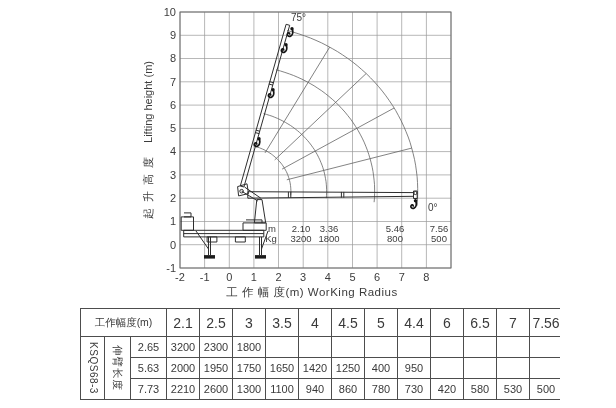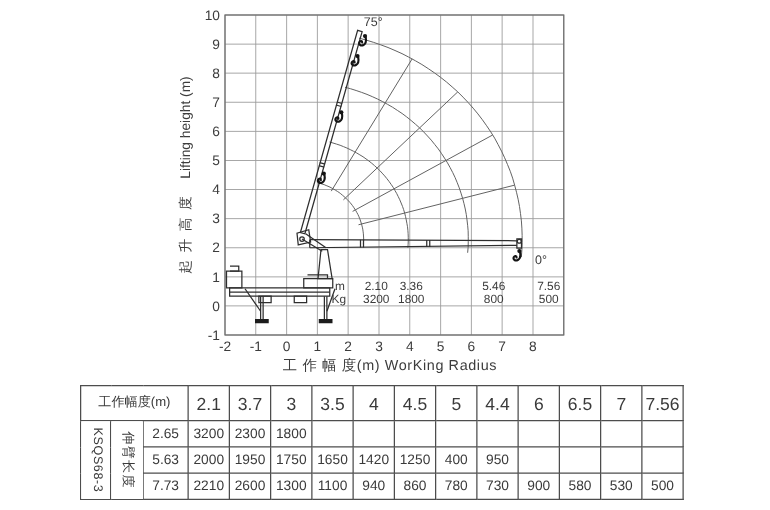--- a/index.html
+++ b/index.html
@@ -1,19 +1,19 @@
 <!DOCTYPE html>
 <html><head>
 <meta charset="utf-8">
 <style>
   html,body{margin:0;padding:0;background:#fff;}
   .page{position:relative;width:560px;height:408px;background:#ffffff;overflow:hidden;
         font-family:"Liberation Sans","DejaVu Sans",sans-serif;color:#333;}
   svg text{font-family:"Liberation Sans","DejaVu Sans",sans-serif;}
-  .loadtable{position:absolute;left:64px;top:308px;width:482px;border-collapse:collapse;table-layout:fixed;}
+  .loadtable{position:absolute;left:80px;top:308px;width:482px;border-collapse:collapse;table-layout:fixed;}
   .loadtable td,.loadtable th{border:1px solid #4d4d4d;padding:0;text-align:center;vertical-align:middle;
         font-weight:normal;color:#3a3a3a;font-size:11px;line-height:1;background:#fff;}
   .loadtable thead th{height:27px;font-size:14px;}
   .loadtable tbody td{height:20px;}
   .rot-cell{position:relative;}
   .rot-cell span{position:absolute;left:50%;top:50%;transform:translate(-50%,-50%) rotate(90deg);
         white-space:nowrap;display:block;font-size:10px;letter-spacing:0.5px;color:#3a3a3a;}
   .rot-cell span.cjk{font-size:10.5px;letter-spacing:1px;}
 </style>
 </head>
@@ -141,21 +141,21 @@
     <colgroup>
       <col style="width:24px">
         <col style="width:26px">
         <col style="width:36px">
       <col span="12" style="width:33px">
     </colgroup>
     <thead>
       <tr>
         <th colspan="3" style="font-size:10.5px">工作幅度(m)</th>
       <th>2.1</th>
-          <th>3.7</th>
+          <th>2.5</th>
           <th>3</th>
           <th>3.5</th>
           <th>4</th>
           <th>4.5</th>
           <th>5</th>
           <th>4.4</th>
           <th>6</th>
           <th>6.5</th>
           <th>7</th>
           <th>7.56</th>
@@ -201,20 +201,20 @@
         <tr>
           <td>7.73</td>
           <td>2210</td>
           <td>2600</td>
           <td>1300</td>
           <td>1100</td>
           <td>940</td>
           <td>860</td>
           <td>780</td>
           <td>730</td>
-          <td>900</td>
+          <td>420</td>
           <td>580</td>
           <td>530</td>
           <td>500</td>
         </tr>
       </tbody>
   </table>
 </div>
 
 </body></html>

